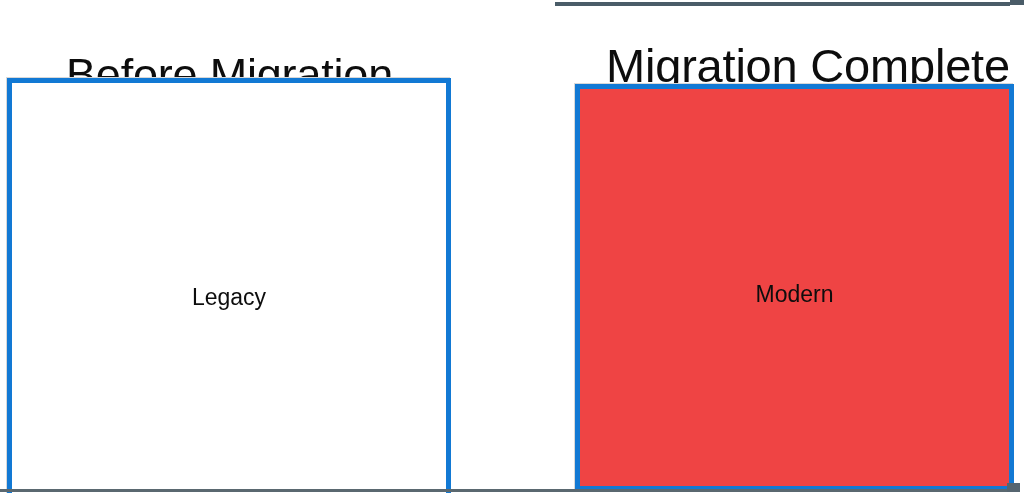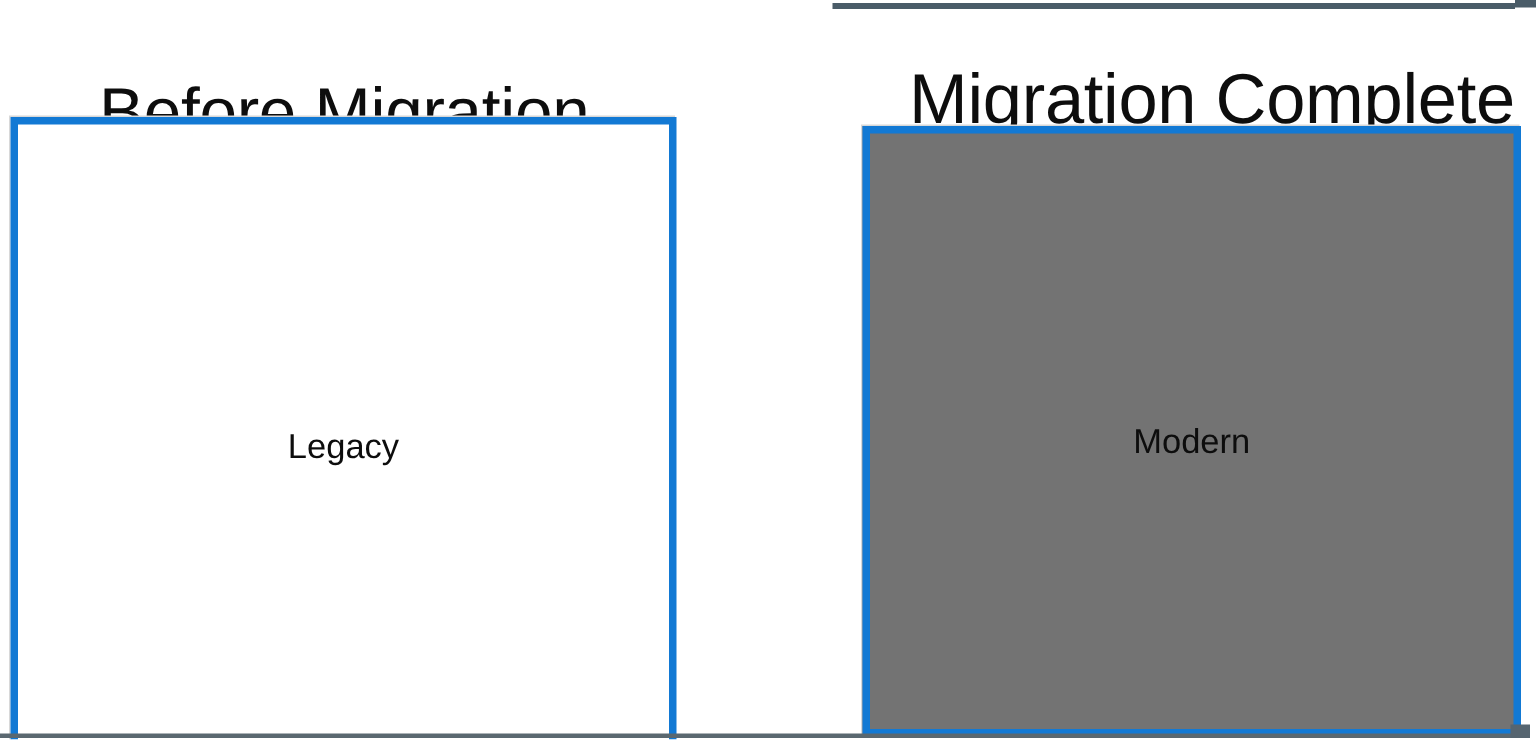--- a/index.html
+++ b/index.html
@@ -117,21 +117,21 @@
 <div id="canvas" style="background: rgb(255, 255, 255);">
 
   <div class="panel-title" id="title-left" style="color: rgb(13, 13, 13);">Before Migration</div>
 
   <div class="panel-box" id="box-left" style="border-color: rgb(18, 121, 212); background: rgb(255, 255, 255);">
     <div class="box-label" id="label-left" style="color: rgb(13, 13, 13);">Legacy</div>
   </div>
 
   <div class="panel-title" id="title-right" style="color: rgb(13, 13, 13); margin-top: 20px;">Migration Complete</div>
 
-  <div class="panel-box" id="box-right" style="border-color: rgb(18, 121, 212); background: #737373;">
+  <div class="panel-box" id="box-right" style="border-color: rgb(18, 121, 212); background: #ef4444;">
     <div class="box-label" id="label-right" style="color: rgb(13, 13, 13);">Modern</div>
   </div>
 
   <div class="edge-rule" id="rule-top-a" style="background: rgb(74, 92, 104);"></div>
   <div class="edge-rule" id="rule-top-b" style="background: rgb(74, 92, 104);"></div>
   <div class="edge-rule" id="rule-bottom" style="background: rgb(90, 104, 112);"></div>
   <div id="resize-handle" style="background: rgb(86, 101, 112);"></div>
 
 </div>
 

